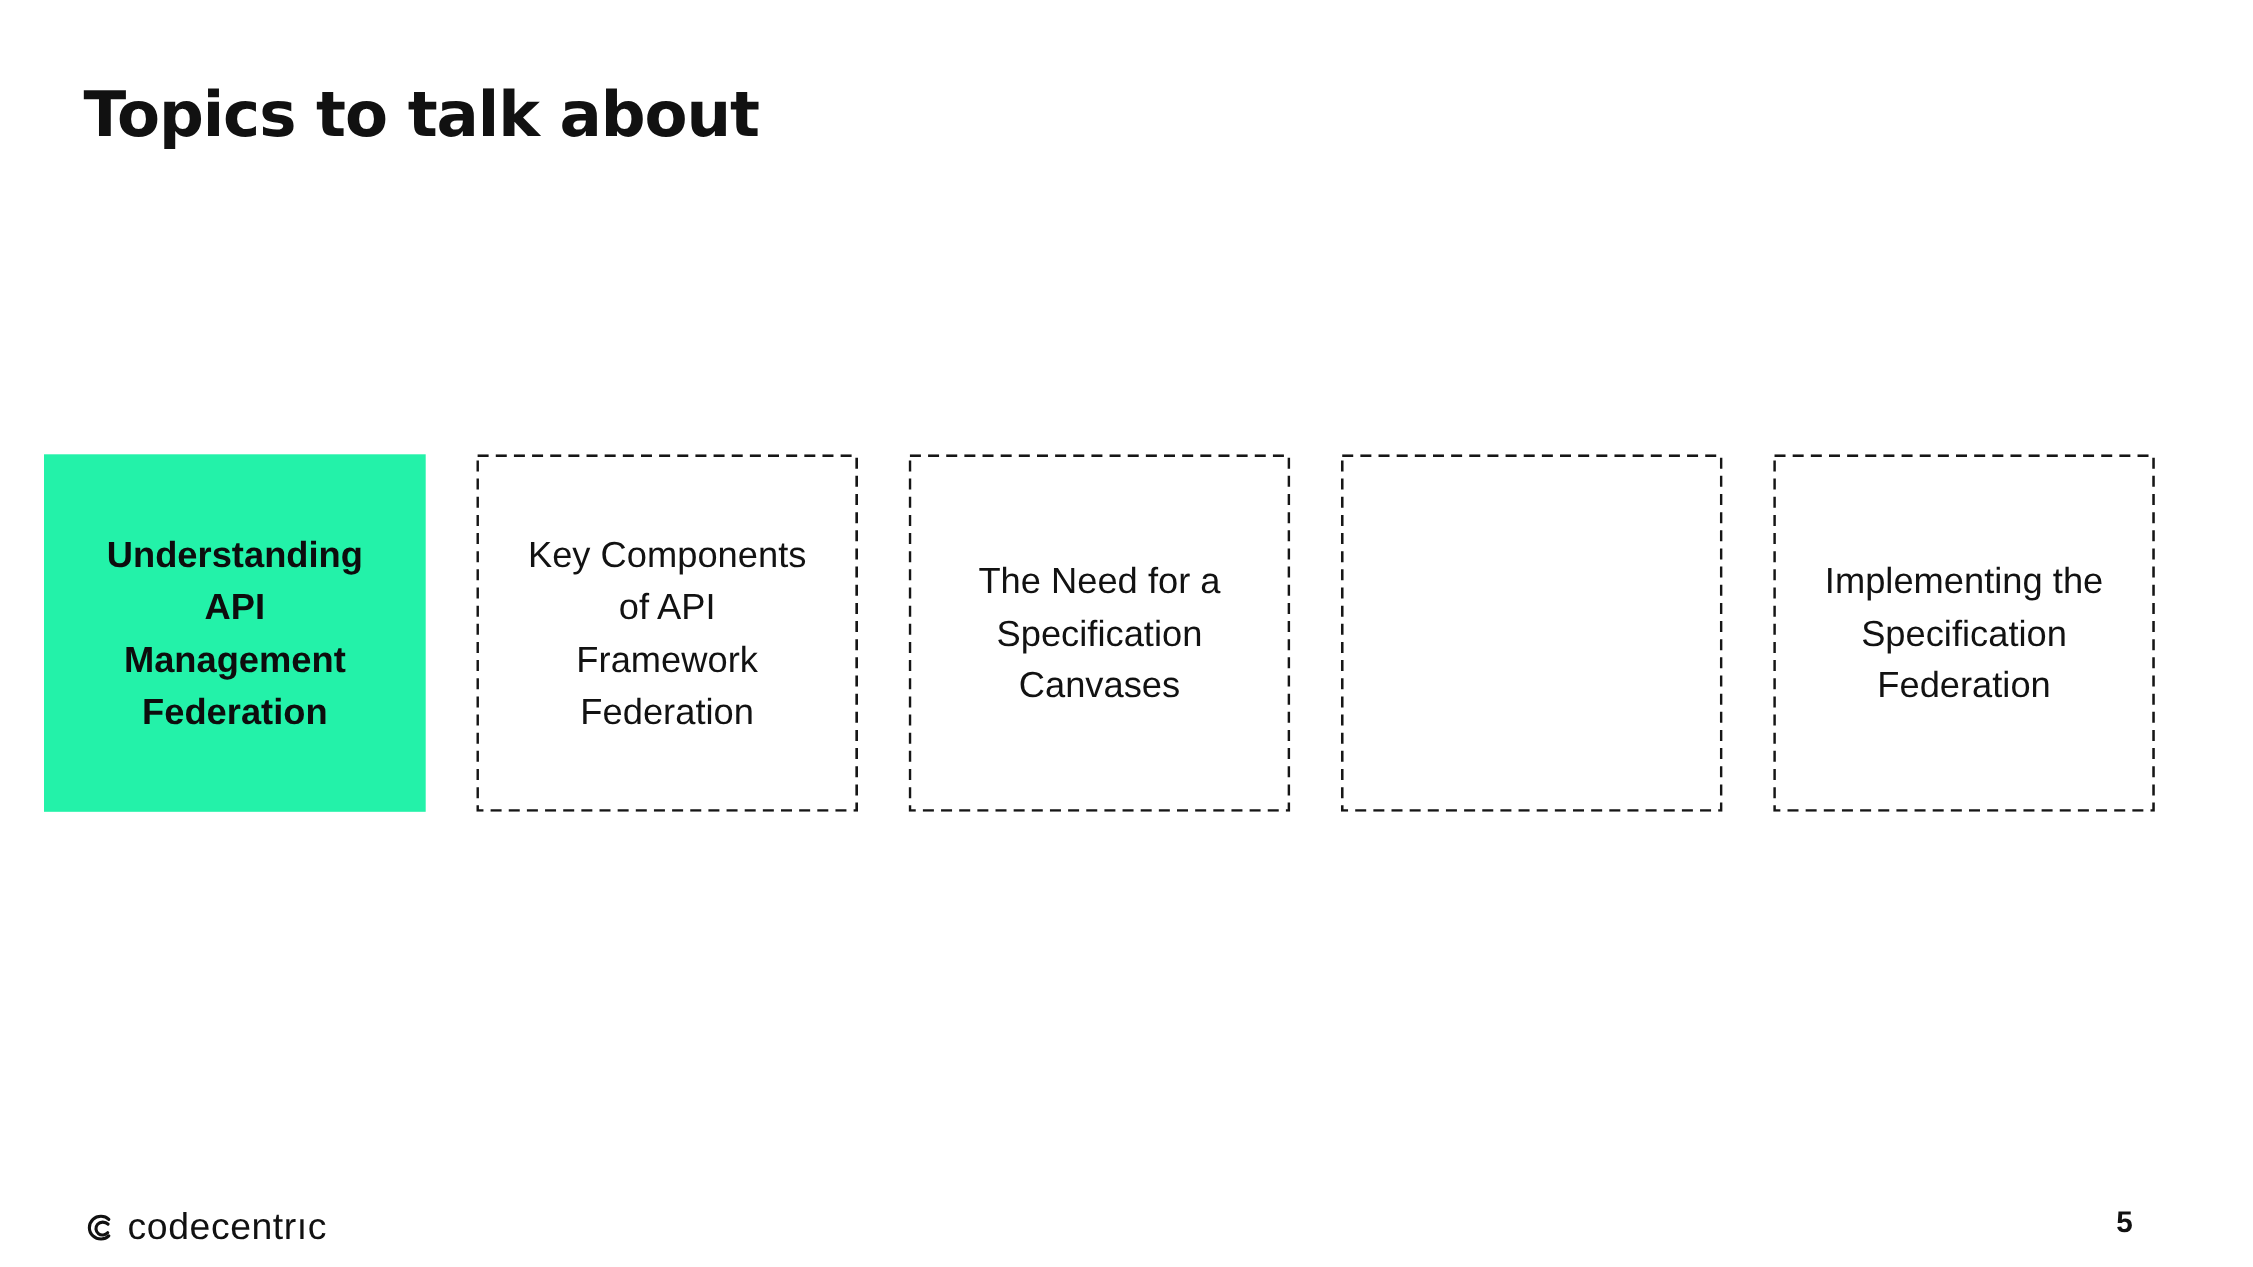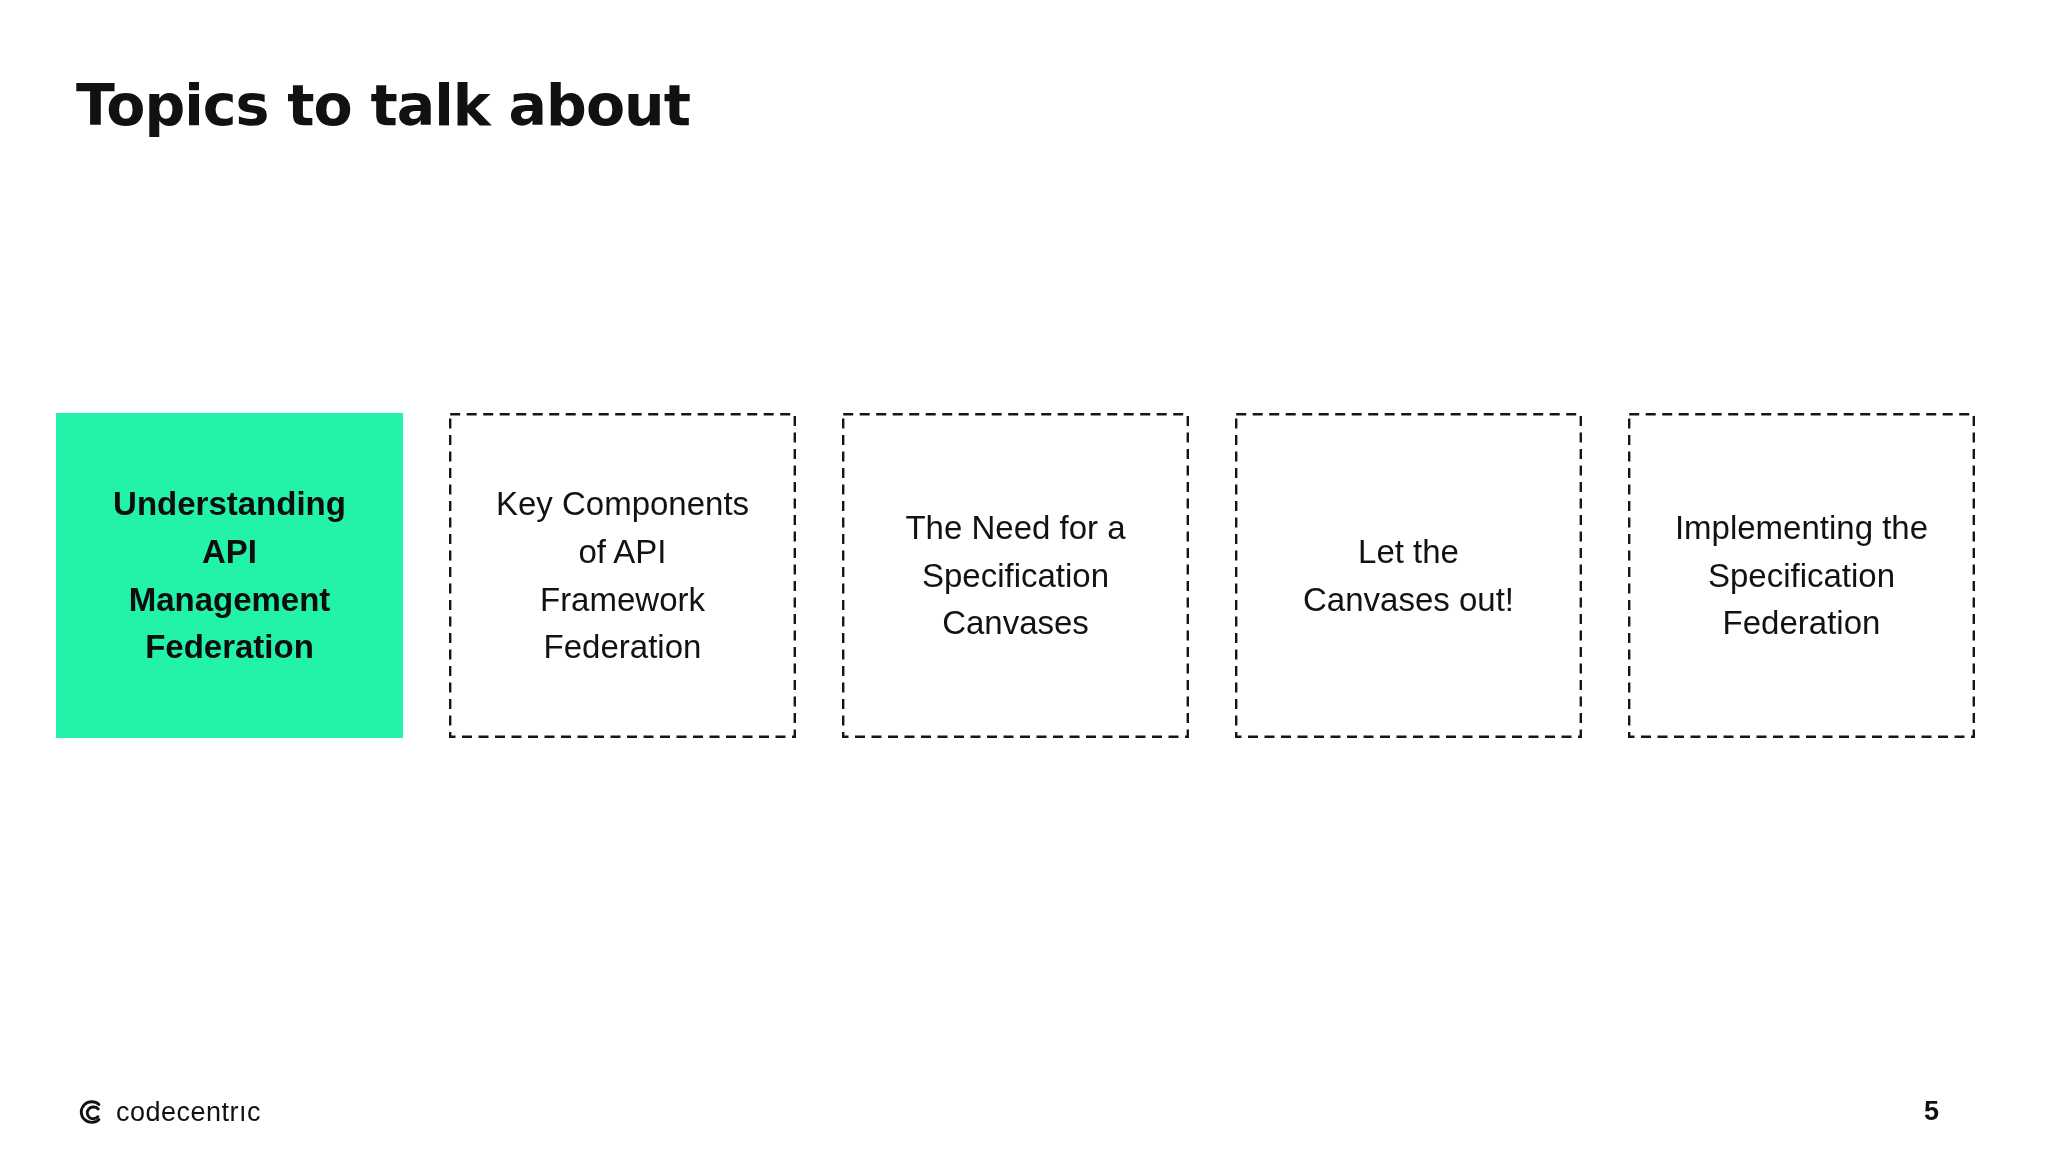--- a/index.html
+++ b/index.html
@@ -23,21 +23,21 @@
     margin: 0;
     font-family: "DejaVu Sans", "Liberation Sans", sans-serif;
     font-weight: 800;
     font-size: 57px;
     letter-spacing: -1px;
     color: #111111;
     white-space: nowrap;
   }
   .topics-row {
     position: absolute;
-    left: 56px;
+    left: 40px;
     top: 413px;
     display: flex;
     gap: 46px;
   }
   .topic-card {
     position: relative;
     width: 347px;
     height: 325px;
     box-sizing: border-box;
     display: flex;
@@ -75,21 +75,21 @@
     display: flex;
     align-items: center;
     gap: 10px;
   }
   .logo-mark {
     width: 32px;
     height: 32px;
     display: block;
   }
   .logo-text {
-    font-size: 27px;
+    font-size: 34px;
     letter-spacing: 0.5px;
     color: #111111;
     font-weight: 500;
     white-space: nowrap;
   }
   .page-number {
     position: absolute;
     right: 70px;
     top: 1096px;
     font-size: 27px;
@@ -129,22 +129,20 @@
       </svg>
       <span class="topic-label">The Need for a
 Specification
 Canvases</span>
     </div>
 
     <div class="topic-card">
       <svg class="dash-border" viewBox="0 0 347 325" preserveAspectRatio="none" aria-hidden="true">
         <rect x="1.2" y="1.2" width="344.6" height="322.6" fill="none" stroke="#161616" stroke-width="2.4" stroke-dasharray="10 6.5"></rect>
       </svg>
-      <span class="topic-label">Let the
-Canvases out!</span>
     </div>
 
     <div class="topic-card">
       <svg class="dash-border" viewBox="0 0 347 325" preserveAspectRatio="none" aria-hidden="true">
         <rect x="1.2" y="1.2" width="344.6" height="322.6" fill="none" stroke="#161616" stroke-width="2.4" stroke-dasharray="10 6.5"></rect>
       </svg>
       <span class="topic-label">Implementing the
 Specification
 Federation</span>
     </div>

